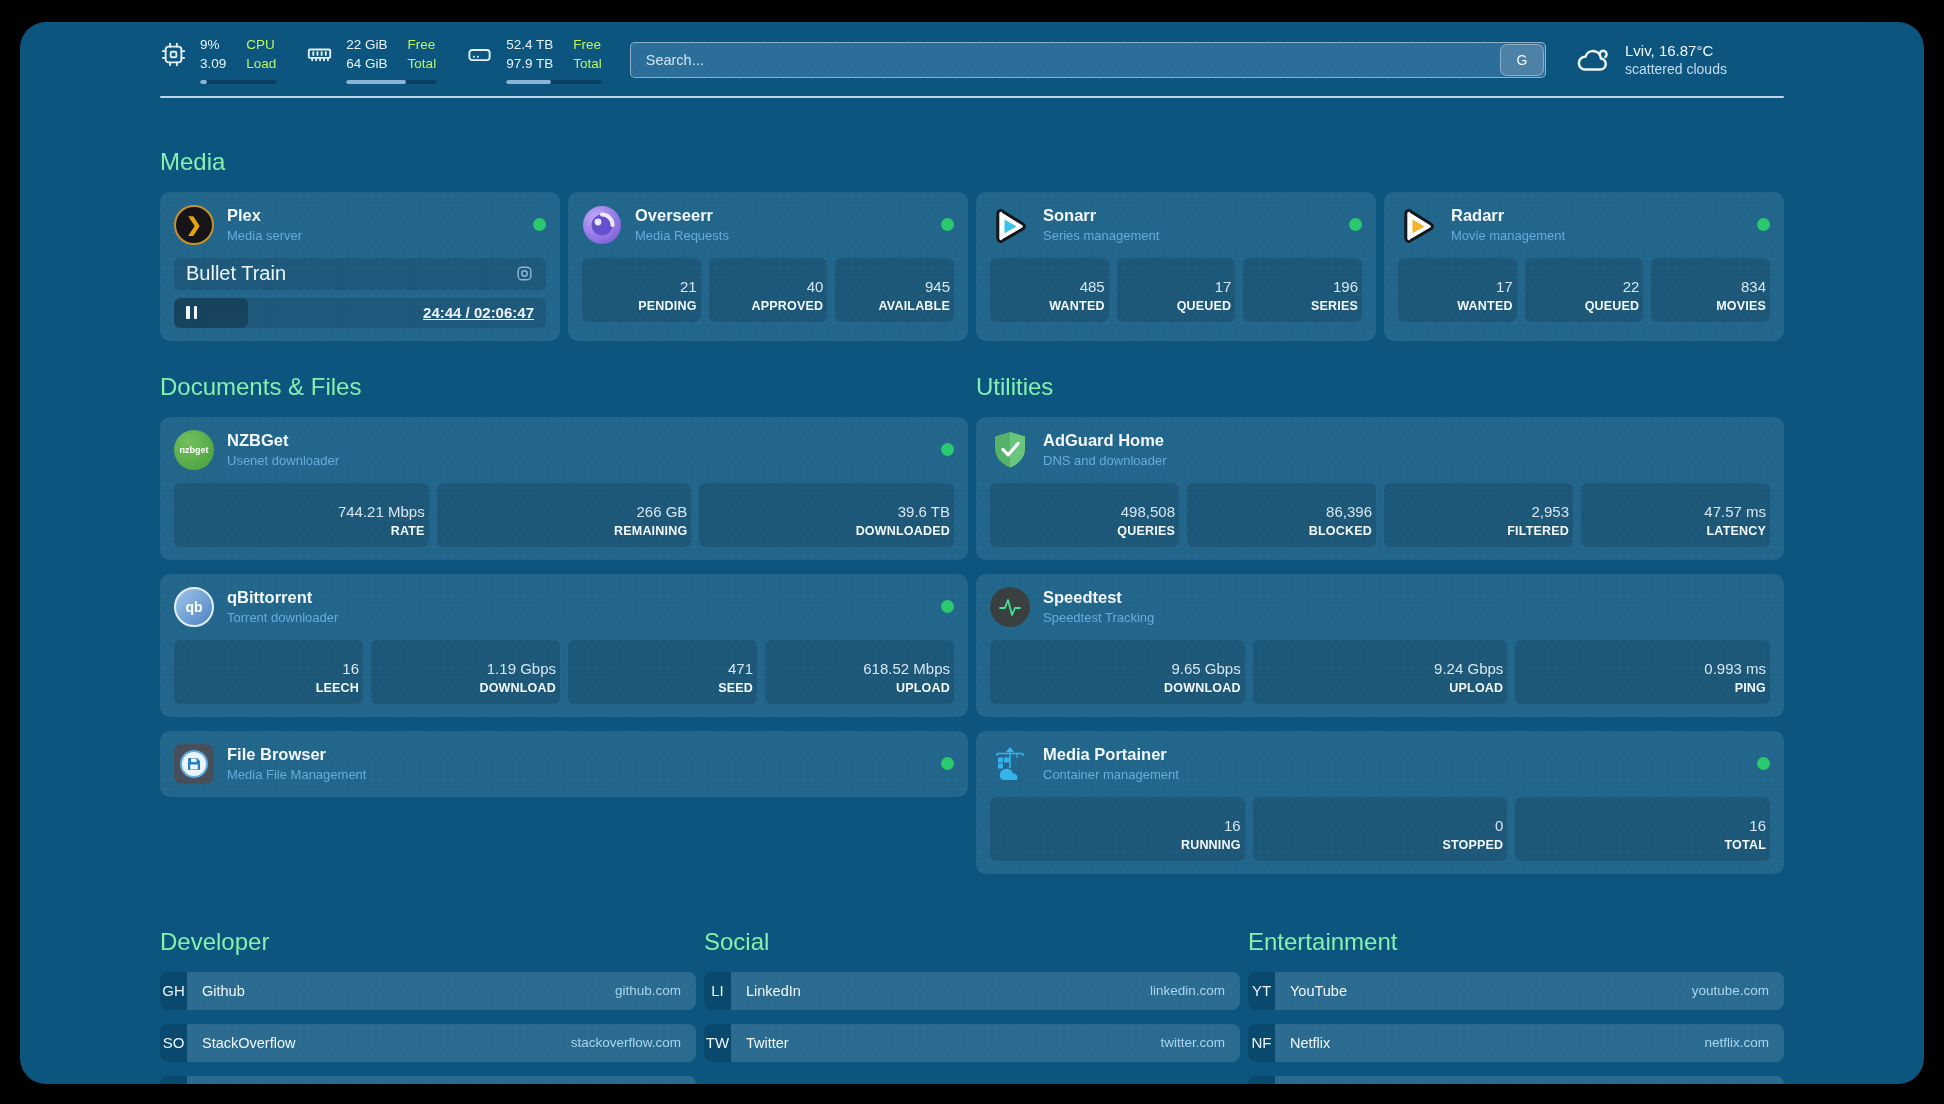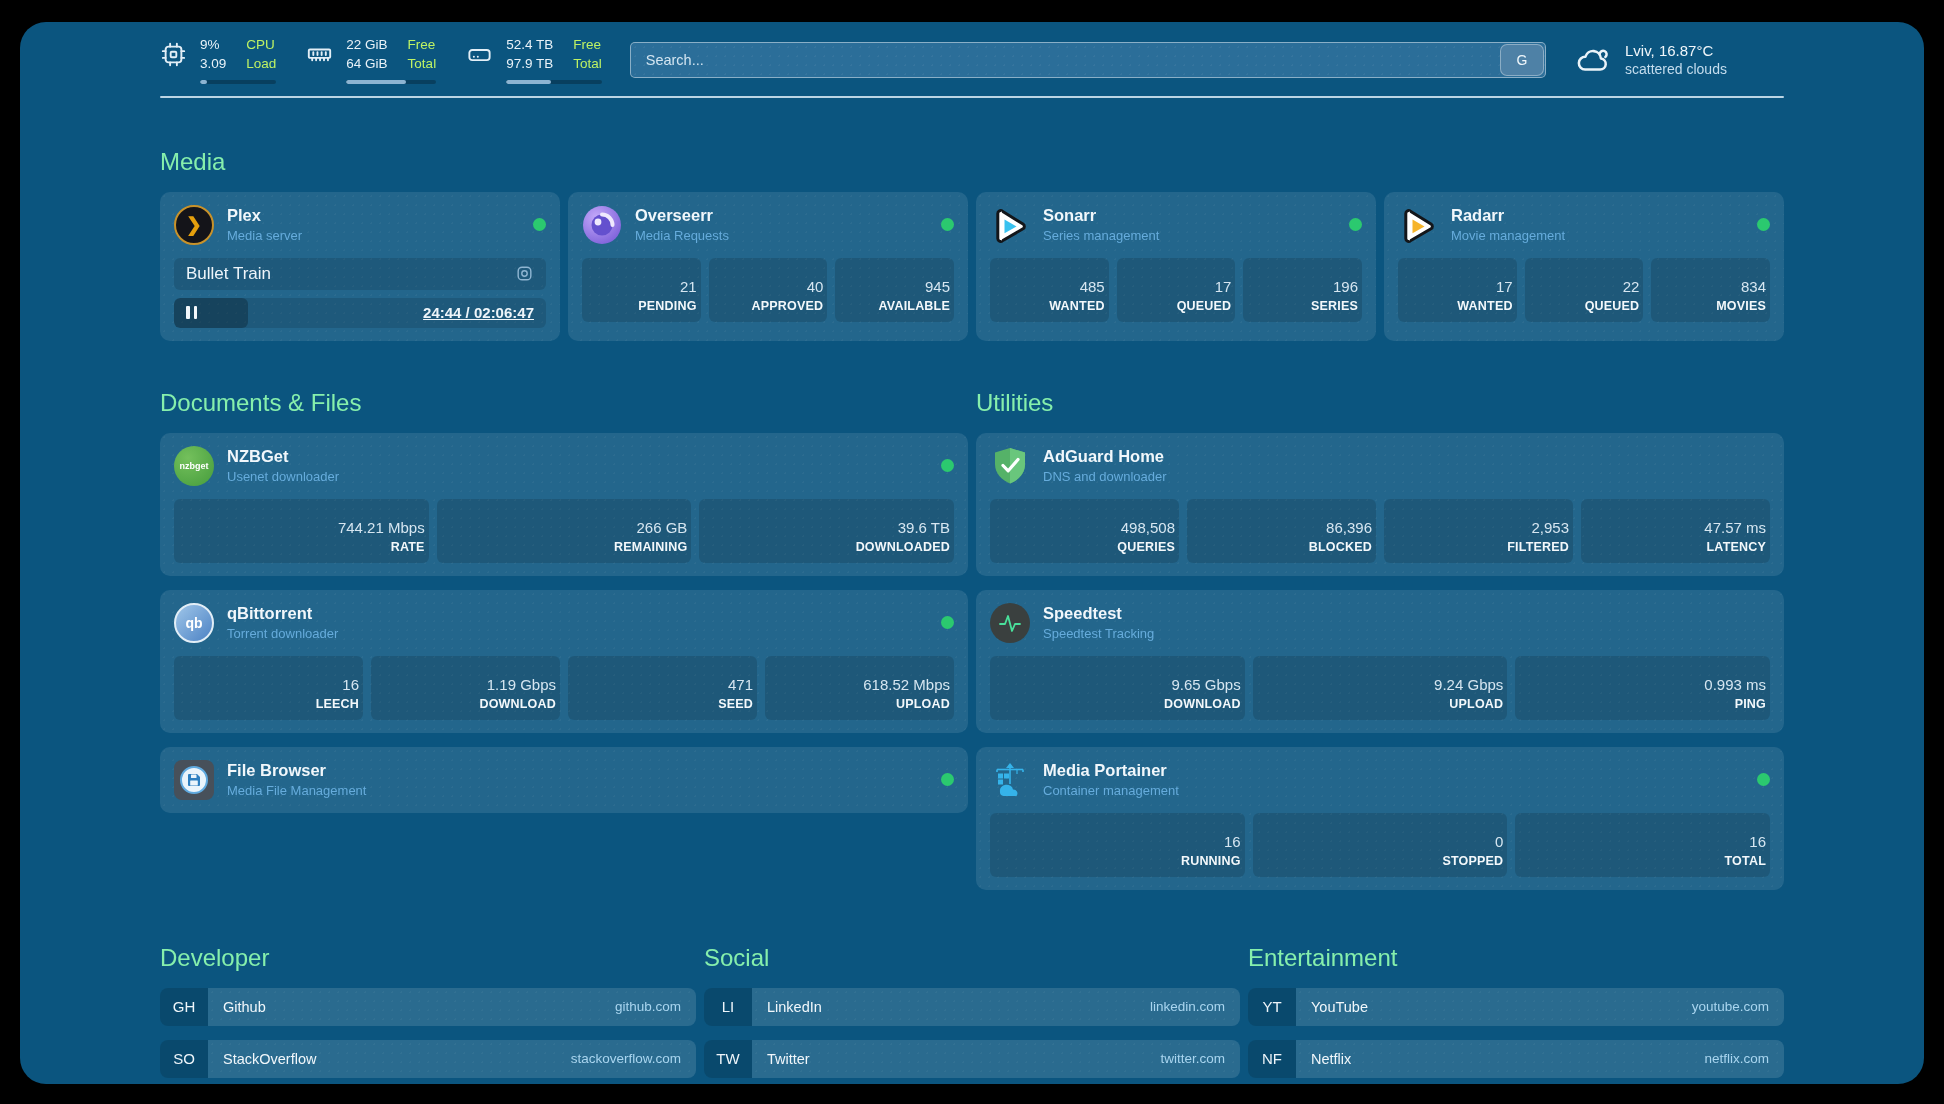--- a/index.html
+++ b/index.html
@@ -30,21 +30,21 @@
   .weather-icon { width:38px; height:38px; color:#EAF3F9; }
   .weather-icon svg { width:100%; height:100%; }
   .weather-loc { color:#F0F6FA; font-size:15px; }
   .weather-cond { color:#C4DDEE; font-size:14px; margin-top:2px; }
 
   .divider { height:2px; background:#CFE3EF; opacity:0.9; border-radius:1px; margin-top:12px; }
 
   
   .section-title { color:#86efac; font-size:24px; font-weight:500; margin:0 0 16px; }
   .sec-media { margin-top:50px; }
-  .sec-mid { margin-top:48px; }
+  .sec-mid { margin-top:32px; }
   .sec-bottom { margin-top:54px; }
 
   .grid4 { display:grid; grid-template-columns:repeat(4,1fr); gap:8px; }
   .cols2 { display:grid; grid-template-columns:1fr 1fr; column-gap:8px; align-items:start; }
   .cols3 { display:grid; grid-template-columns:repeat(3,1fr); column-gap:8px; align-items:start; }
   .stack { display:flex; flex-direction:column; gap:14px; }
 
   .card { background:rgba(255,255,255,0.10); border-radius:10px; padding:13px 14px; cursor:pointer;
           background-image:radial-gradient(rgba(255,255,255,0.04) 1px, transparent 1px); background-size:9px 9px; }
   .card-head { display:flex; align-items:center; gap:13px; }
@@ -53,42 +53,42 @@
   .card-title { color:#F1F7FB; font-size:16.5px; font-weight:700; }
   .card-desc { color:#66ACDC; font-size:13px; margin-top:3px; }
   .status-dot { width:13px; height:13px; border-radius:50%; background:#2BC96F; flex:none; }
 
   .stats { display:grid; grid-auto-flow:column; grid-auto-columns:1fr; gap:8px; margin-top:13px; }
   .stat { background:rgba(0,0,0,0.13); border-radius:6px; padding:20px 4px 9px; text-align:right; }
   .stat-value { color:#D6E6F1; font-size:15px; }
   .stat-label { color:#F3F8FB; font-size:12.5px; font-weight:700; margin-top:4px; letter-spacing:0.2px; }
 
   
-  .media-row { margin-top:13px; background:rgba(0,0,0,0.12); border-radius:6px; height:32px; display:flex; align-items:center; padding:0 12px; color:#EEF5FA; font-size:17px; }
+  .media-row { margin-top:13px; background:rgba(0,0,0,0.12); border-radius:6px; height:32px; display:flex; align-items:center; padding:0 12px; color:#EEF5FA; font-size:20px; }
   .cam-icon { margin-left:auto; width:19px; height:19px; color:#8FB6D2; }
   .cam-icon svg { width:100%; height:100%; }
   .progress-row { margin-top:8px; background:rgba(0,0,0,0.12); border-radius:6px; height:30px; display:flex; align-items:center; padding:0 12px; position:relative; overflow:hidden; }
   .progress-fill { position:absolute; left:0; top:0; bottom:0; background:rgba(0,0,0,0.24); border-radius:6px; }
   .pause-icon { display:flex; gap:4px; z-index:1; cursor:pointer; }
   .pause-icon i { display:block; width:3.5px; height:13px; background:#F2F7FB; border-radius:1px; }
   .progress-time { margin-left:auto; color:#EEF5FA; font-size:15px; font-weight:700; z-index:1;text-decoration:underline; }
 
   
   .ic-plex { width:40px; height:40px; border-radius:50%; background:#141419; border:2px solid #C8922A; display:flex; align-items:center; justify-content:center; color:#E5A00D; font-size:19px; font-weight:700; }
   .ic-circle-text { width:40px; height:40px; border-radius:50%; display:flex; align-items:center; justify-content:center; color:#fff; }
   .ic-nzbget { background:radial-gradient(circle at 35% 30%, #74C05C, #459C3C); font-size:9px; font-weight:700; }
   .ic-qbt { background:linear-gradient(135deg,#9FC6E9,#4C82C4); border:2px solid #E2EEF7; font-size:14px; font-weight:700; }
   .ic-speedtest { background:#3A403F; }
   .ic-fb { width:40px; height:40px; border-radius:8px; background:#47505A; display:flex; align-items:center; justify-content:center; }
   .ic-fb .fb-circle { width:28px; height:28px; border-radius:50%; background:#EAF4FB; border:2px solid #5FA9DE; display:flex; align-items:center; justify-content:center; }
 
   
   .bm-list { display:flex; flex-direction:column; gap:14px; }
   .bm-row { display:flex; height:38px; border-radius:8px; overflow:hidden; cursor:pointer; }
-  .bm-abbr { width:48px; flex:none; background:rgba(0,0,0,0.14); color:#EEF5FA; display:flex; align-items:center; justify-content:center; font-size:15px; }
+  .bm-abbr { width:27px; flex:none; background:rgba(0,0,0,0.14); color:#EEF5FA; display:flex; align-items:center; justify-content:center; font-size:15px; }
   .bm-body { flex:1; background:rgba(255,255,255,0.13); display:flex; align-items:center; padding:16px 15px;
              background-image:radial-gradient(rgba(255,255,255,0.04) 1px, transparent 1px); background-size:9px 9px; }
   .bm-name { color:#F1F7FB; font-size:14.5px; }
   .bm-url { margin-left:auto; color:#A9D5EF; font-size:13.5px; }
 </style>
 </head>
 <body>
 
 <div class="screen">
   <div class="content">

